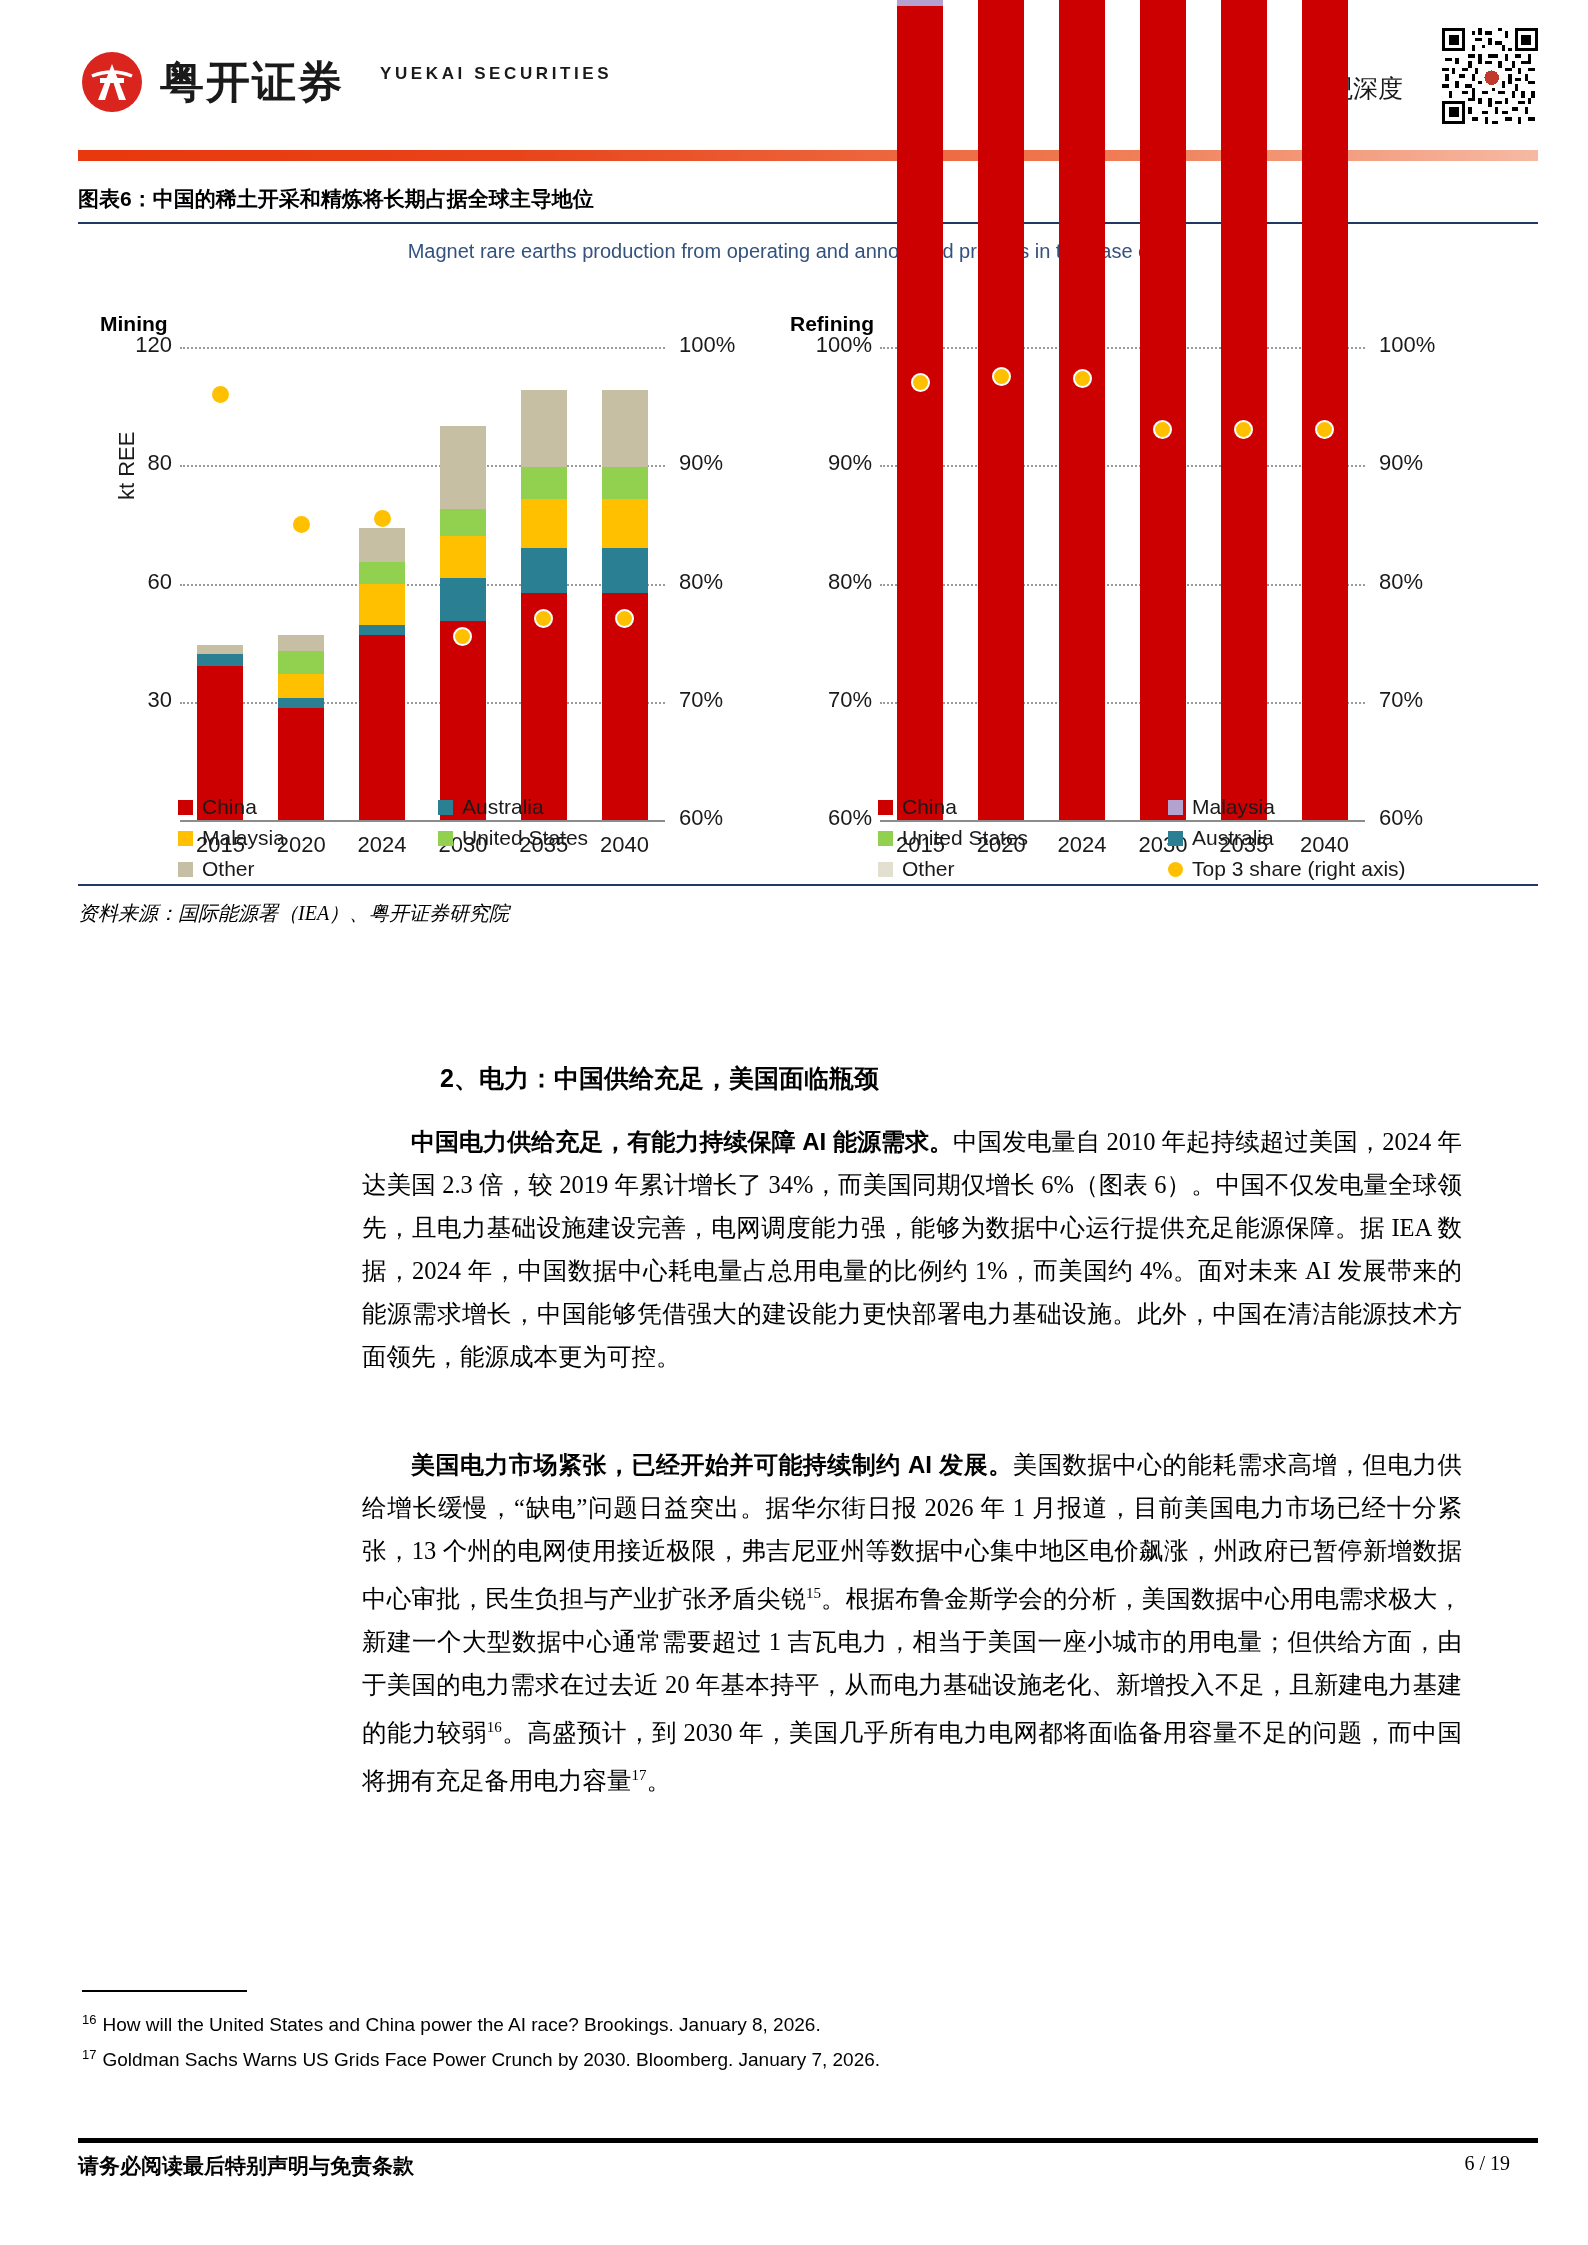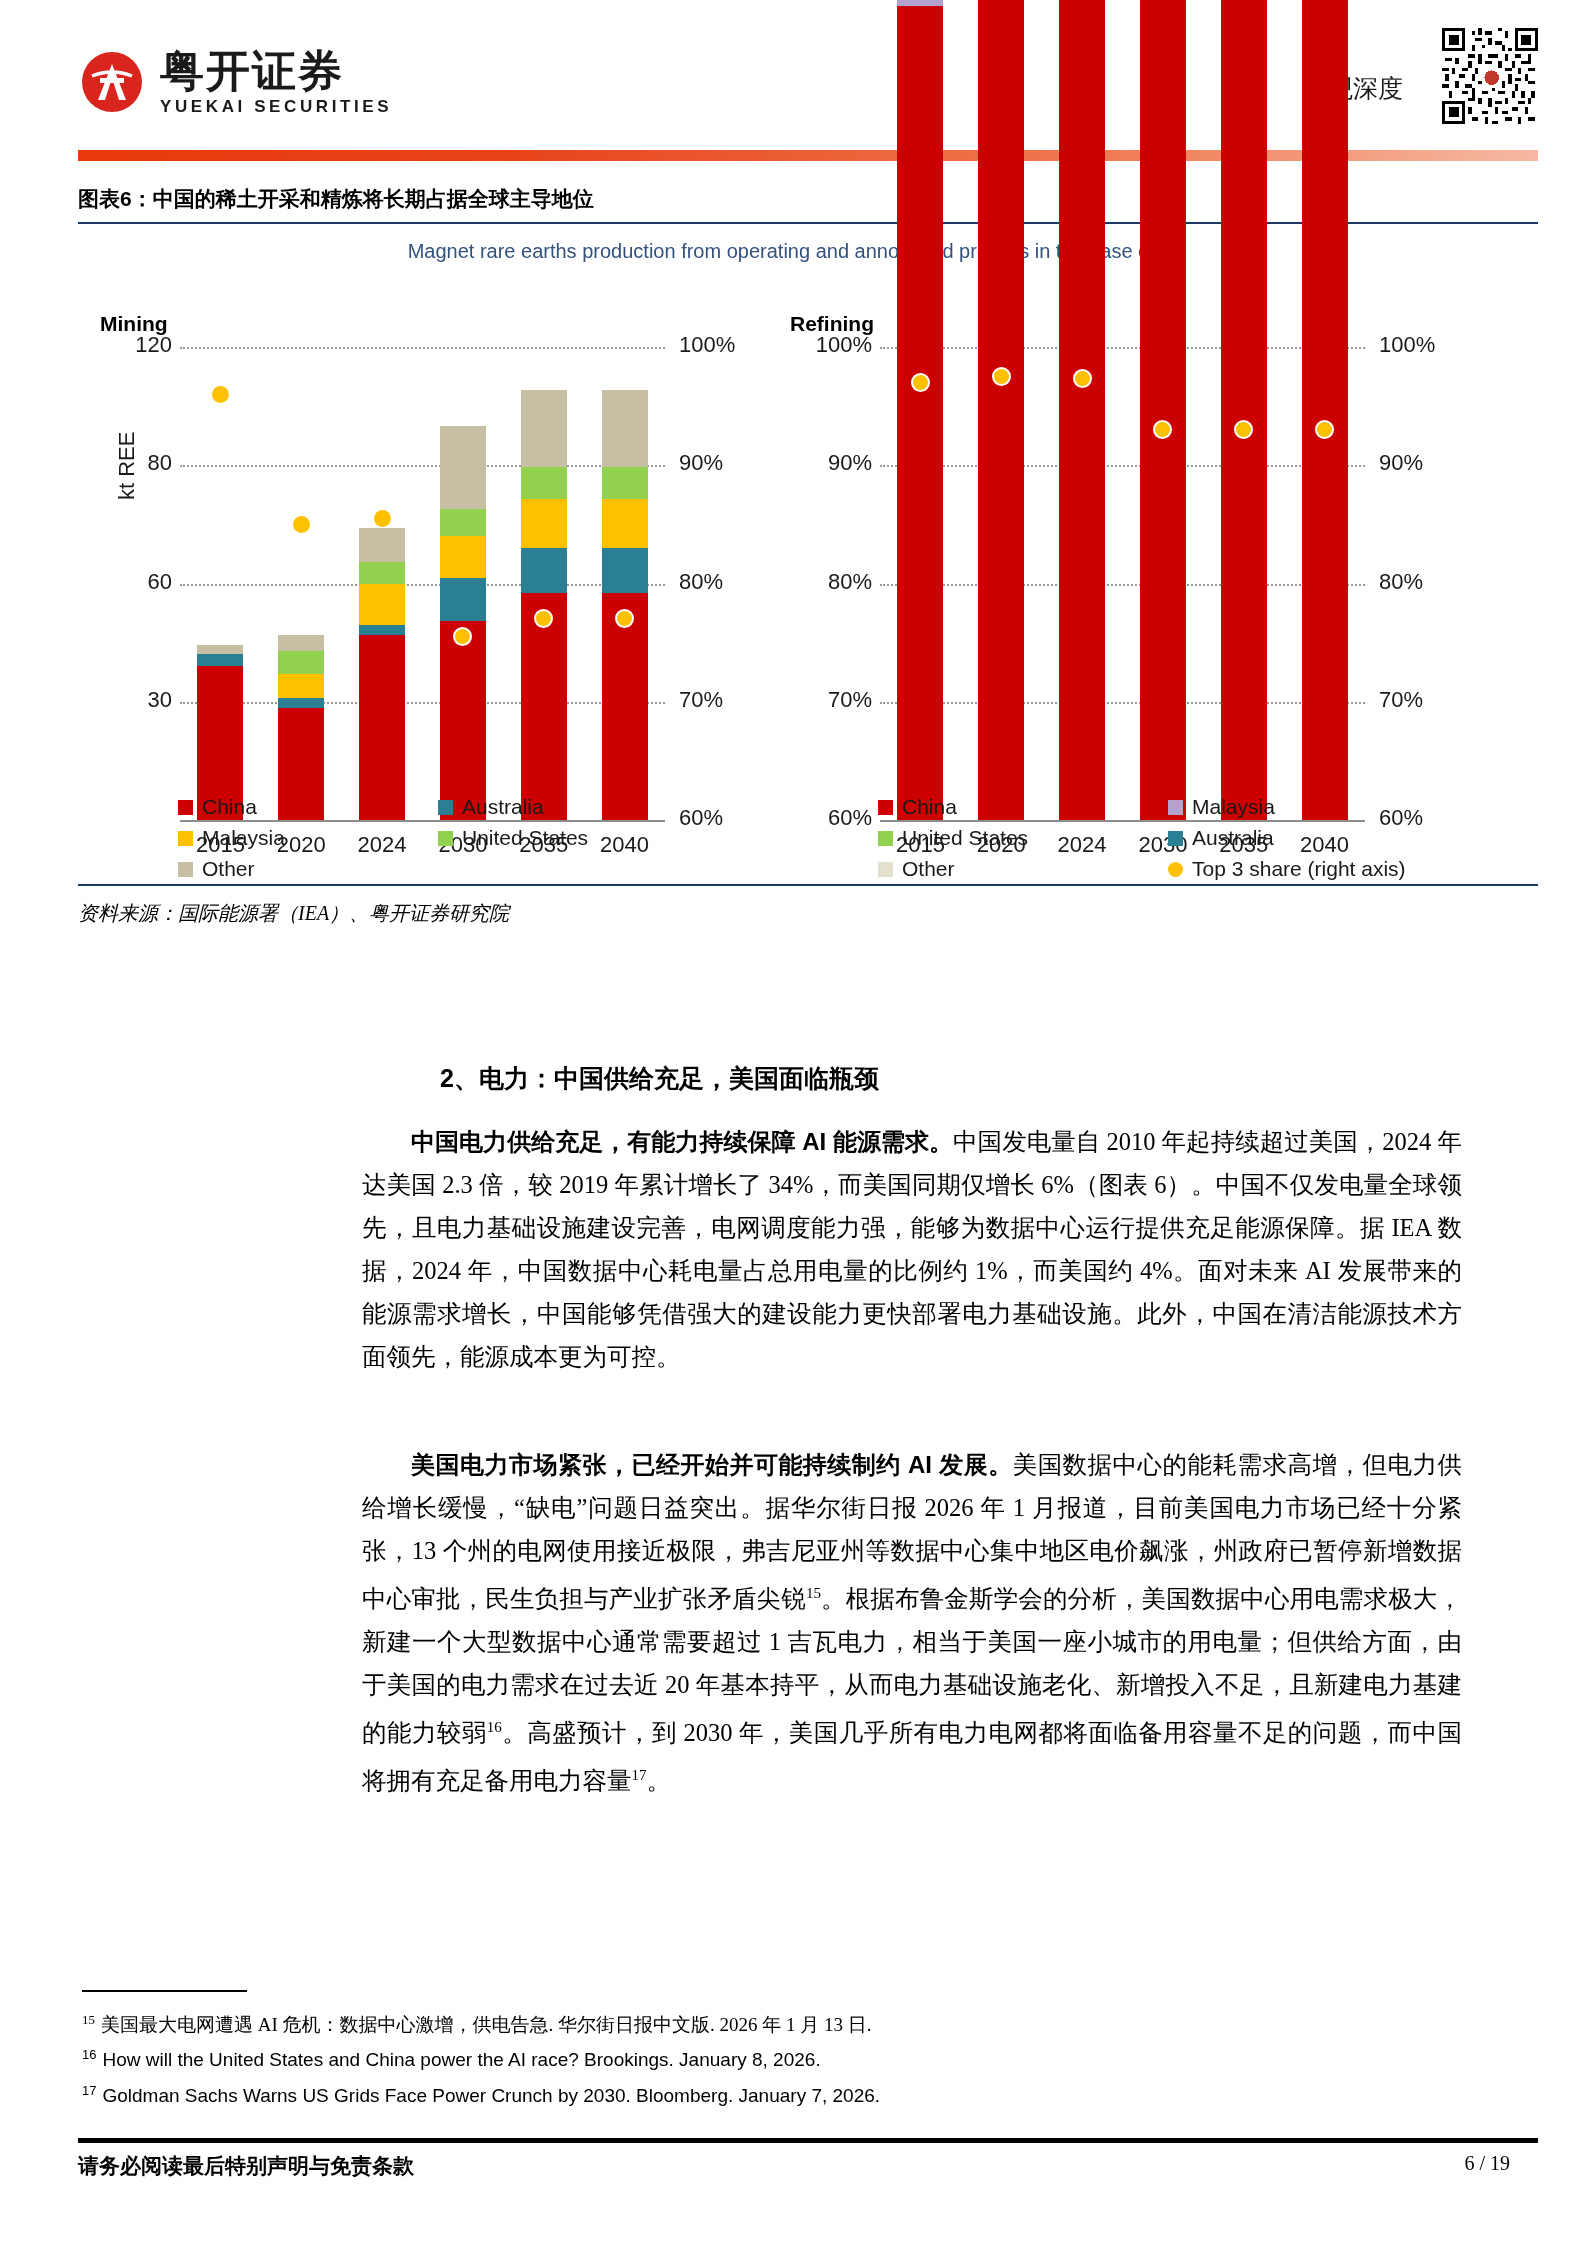--- a/index.html
+++ b/index.html
@@ -11,21 +11,21 @@
     font-family: "Liberation Serif", serif;
     position: relative;
     overflow: hidden;
   }
   .page { position: relative; width:1588px; height:2245px; }
 
   
   .header { position:absolute; left:0; top:0; width:1588px; height:160px; }
   .logo-wrap { position:absolute; left:78px; top:48px; display:flex; align-items:center; gap:14px; }
   .logo-mark { width:68px; height:68px; position:relative; }
-  .logo-text { display:flex; flex-direction:column; line-height:1; }
+  .logo-text { display:flex; flex-direction:row; line-height:1;gap:36px; }
   .logo-cn { font-family:"Liberation Sans", sans-serif; font-weight:bold; font-size:44px; letter-spacing:2px; color:#1a1a1a; }
   .logo-en { font-family:"Liberation Sans", sans-serif; font-weight:bold; font-size:17px; letter-spacing:3.6px; color:#1a1a1a; margin-top:5px; }
   .hdr-label { position:absolute; right:185px; top:72px; font-family:"Liberation Serif", serif; font-size:25px; color:#1a1a1a; }
   .qr { position:absolute; right:50px; top:28px; width:96px; height:96px; }
   .hdr-rule { position:absolute; left:78px; top:150px; width:1460px; height:11px;
               background:linear-gradient(to right,#e8380d 0%, #e8441a 30%, #ef7a52 70%, #f6b9a3 100%); }
 
   
   .fig-caption { position:absolute; left:78px; top:185px; font-family:"Liberation Sans", sans-serif;
                  font-weight:bold; font-size:21px; color:#000; }
@@ -419,21 +419,20 @@
   <div class="para" id="para1">
     <b>中国电力供给充足，有能力持续保障 AI 能源需求。</b><span>中国发电量自 2010 年起持续超过美国，2024 年达美国 2.3 倍，较 2019 年累计增长了 34%，而美国同期仅增长 6%（图表 6）。中国不仅发电量全球领先，且电力基础设施建设完善，电网调度能力强，能够为数据中心运行提供充足能源保障。据 IEA 数据，2024 年，中国数据中心耗电量占总用电量的比例约 1%，而美国约 4%。面对未来 AI 发展带来的能源需求增长，中国能够凭借强大的建设能力更快部署电力基础设施。此外，中国在清洁能源技术方面领先，能源成本更为可控。</span>
   </div>
 
   <div class="para" id="para2">
     <b>美国电力市场紧张，已经开始并可能持续制约 AI 发展。</b><span>美国数据中心的能耗需求高增，但电力供给增长缓慢，“缺电”问题日益突出。据华尔街日报 2026 年 1 月报道，目前美国电力市场已经十分紧张，13 个州的电网使用接近极限，弗吉尼亚州等数据中心集中地区电价飙涨，州政府已暂停新增数据中心审批，民生负担与产业扩张矛盾尖锐</span><sup>15</sup><span>。根据布鲁金斯学会的分析，美国数据中心用电需求极大，新建一个大型数据中心通常需要超过 1 吉瓦电力，相当于美国一座小城市的用电量；但供给方面，由于美国的电力需求在过去近 20 年基本持平，从而电力基础设施老化、新增投入不足，且新建电力基建的能力较弱</span><sup>16</sup><span>。高盛预计，到 2030 年，美国几乎所有电力电网都将面临备用容量不足的问题，而中国将拥有充足备用电力容量</span><sup>17</sup><span>。</span>
   </div>
 
   <div class="fn-rule"></div>
   <div class="footnotes" id="footnotes">
-      <div class="fn"><sup>15</sup><span>美国最大电网遭遇 AI 危机：数据中心激增，供电告急. 华尔街日报中文版. 2026 年 1 月 13 日.</span></div>
       <div class="fn en"><sup>16</sup><span>How will the United States and China power the AI race? Brookings. January 8, 2026.</span></div>
       <div class="fn en"><sup>17</sup><span>Goldman Sachs Warns US Grids Face Power Crunch by 2030. Bloomberg. January 7, 2026.</span></div>
     </div>
 
   <div class="ft-rule"></div>
   <div class="ft-left">请务必阅读最后特别声明与免责条款</div>
   <div class="ft-right">6 / 19</div>
 
 </div>
 

